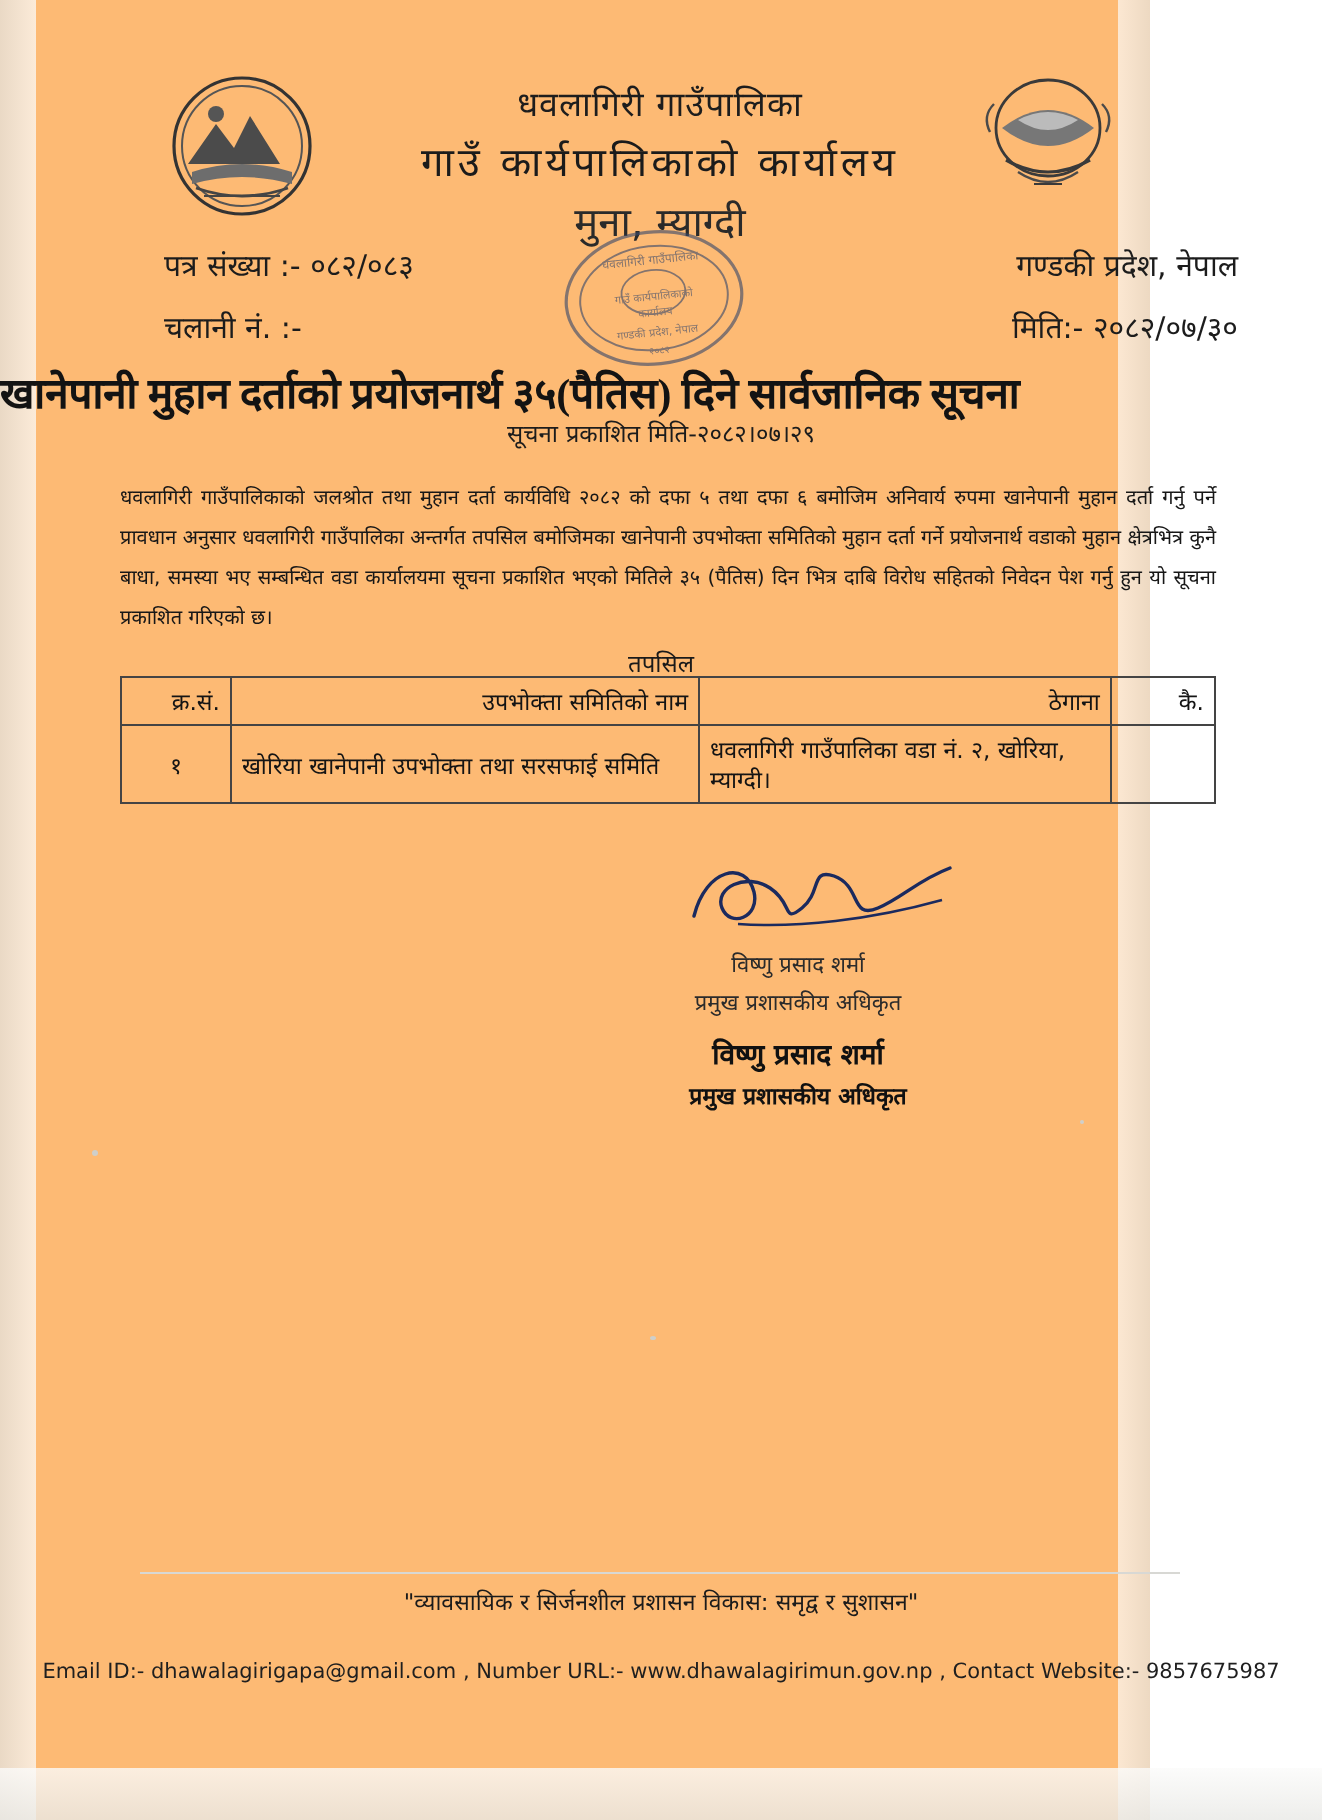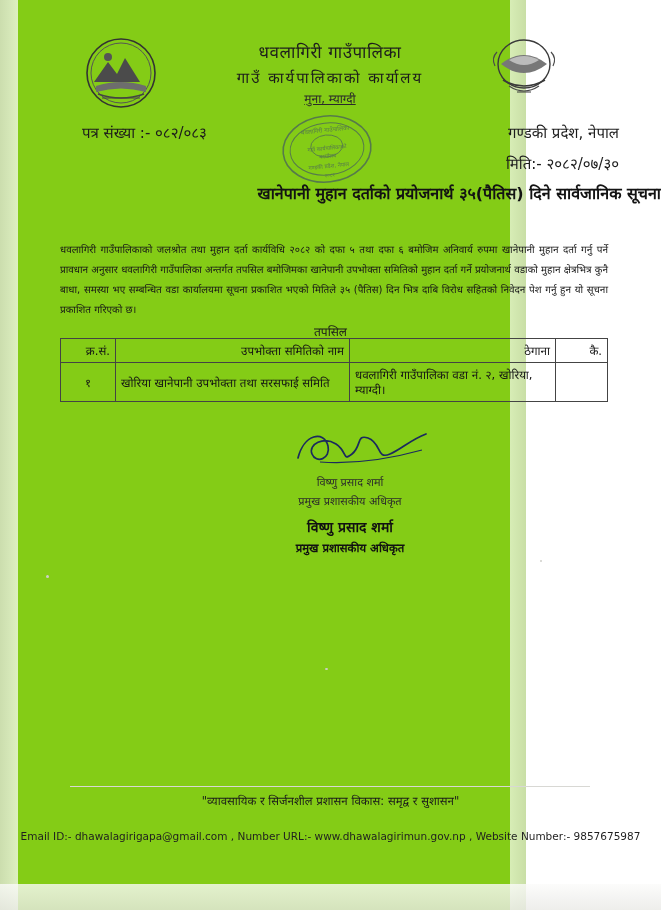--- a/index.html
+++ b/index.html
@@ -10,23 +10,23 @@
   body {
     width: 661px;
     height: 910px;
     font-family: "DejaVu Sans", sans-serif;
     color: #111;
     position: relative;
     overflow: hidden;
   }
   .page {
     position: relative;
-    width: 526px;
+    width: 575px;
     height: 910px;
-    background: #84cc16;
+    background: #fdba74;
     box-sizing: border-box;
   }
   
   .scan-edge-left {
     position: absolute; left: 0; top: 0; width: 18px; height: 910px;
     background: linear-gradient(to right, #e3e3e0, #fbfbfa);
     opacity: .75;
   }
   .scan-edge-right {
     position: absolute; right: 0; top: 0; width: 16px; height: 910px;
@@ -57,30 +57,29 @@
     position: absolute;
     left: 170px; top: 20px; width: 320px;
     text-align: center;
   }
   .org-line1 {
     font-size: 17px;
     letter-spacing: .5px;
     color: #1d1d1d;
   }
   .org-line2 {
-    font-size: 15px;
+    font-size: 20px;
     letter-spacing: 2px;
     margin-top: 4px;
     color: #1b1b1b;
   }
   .org-line3 {
-    font-size: 12px;
+    font-size: 20px;
     margin-top: 3px;
     color: #2a2a2a;
-    text-decoration: underline;
   }
 
   
   .stamp {
     position: absolute;
     left: 268px; top: 86px;
     width: 118px; height: 86px;
     opacity: .62;
     transform: rotate(-6deg);
   }
@@ -101,24 +100,25 @@
   .meta .right-col {
     position: absolute;
     right: 42px; top: 0; width: 210px; text-align: right;
   }
   .meta .row { margin-bottom: 11px; white-space: nowrap; }
 
   
   .title-main {
     position: absolute;
     left: 0; top: 182px; width: 661px;
-    text-align: right;
-    font-size: 16px;
+    text-align: left;
+    font-size: 21px;
     font-weight: bold;
     color: #131313;
+    font-family: Liberation Serif, serif;
   }
   .title-sub {
     position: absolute;
     left: 0; top: 208px; width: 661px;
     text-align: center;
     font-size: 12px;
     color: #1c1c1c;
   }
 
   
@@ -280,28 +280,30 @@
         <text x="59" y="52" font-size="5.5" fill="#3b4a6b" text-anchor="middle" font-family="DejaVu Sans">कार्यालय</text>
         <text x="59" y="62" font-size="5.5" fill="#3b4a6b" text-anchor="middle" font-family="DejaVu Sans">गण्डकी प्रदेश, नेपाल</text>
         <text x="59" y="71" font-size="5" fill="#3b4a6b" text-anchor="middle" font-family="DejaVu Sans">२०८२</text>
       </svg>
     </div>
   </div>
 
   <div class="meta">
     <div class="left-col">
       <div class="row">पत्र संख्या :- ०८२/०८३</div>
+      <div class="row">चलानी नं. :-</div>
     </div>
     <div class="right-col">
       <div class="row">गण्डकी प्रदेश, नेपाल</div>
       <div class="row">मिति:- २०८२/०७/३०</div>
     </div>
   </div>
 
   <div class="title-main">खानेपानी मुहान दर्ताको प्रयोजनार्थ ३५(पैतिस) दिने सार्वजानिक सूचना</div>
+  <div class="title-sub">सूचना प्रकाशित मिति-२०८२।०७।२९</div>
 
   <div class="body-para">धवलागिरी गाउँपालिकाको जलश्रोत तथा मुहान दर्ता कार्यविधि २०८२ को दफा ५ तथा दफा ६ बमोजिम अनिवार्य रुपमा खानेपानी मुहान दर्ता गर्नु पर्ने प्रावधान अनुसार धवलागिरी गाउँपालिका अन्तर्गत तपसिल बमोजिमका खानेपानी उपभोक्ता समितिको मुहान दर्ता गर्ने प्रयोजनार्थ वडाको मुहान क्षेत्रभित्र कुनै बाधा, समस्या भए सम्बन्धित वडा कार्यालयमा सूचना प्रकाशित भएको मितिले ३५ (पैतिस) दिन भित्र दाबि विरोध सहितको निवेदन पेश गर्नु हुन यो सूचना प्रकाशित गरिएको छ।</div>
 
   <div class="tapasil">तपसिल</div>
 
   <div class="tbl-wrap">
     <table class="detail">
       <thead>
         <tr>
           <th class="col-sn">क्र.सं.</th>
@@ -336,17 +338,17 @@
 
   <div class="footer-line"></div>
 
   <div class="footer-quote">"व्यावसायिक र सिर्जनशील प्रशासन विकास: समृद्व र सुशासन"</div>
 
   <div class="footer-contact">
     <span>Email ID:-</span>
     <span class="link">dhawalagirigapa@gmail.com</span>
     <span>, Number URL:-</span>
     <span class="link">www.dhawalagirimun.gov.np</span>
-    <span>, Website Number:-</span>
+    <span>, Contact Website:-</span>
     <span class="link">9857675987</span>
   </div>
 
 </div>
 
 </body></html>

